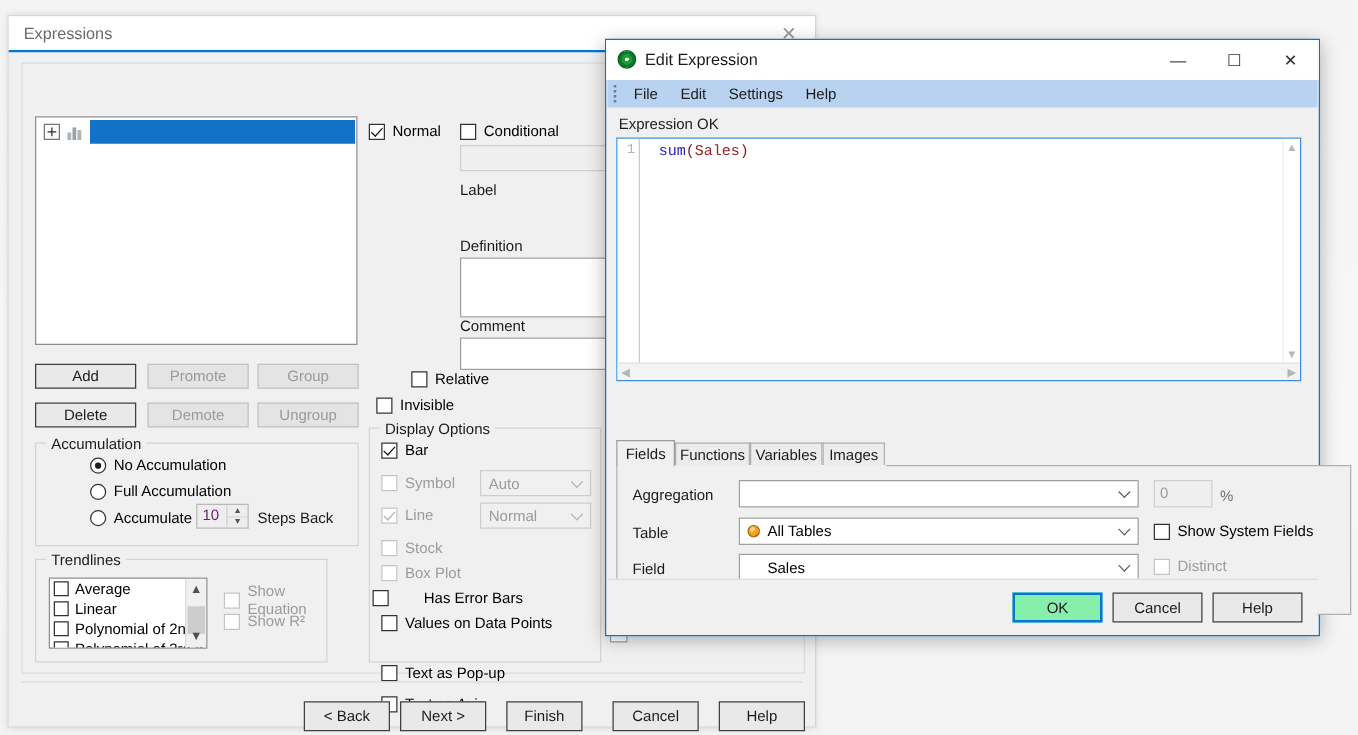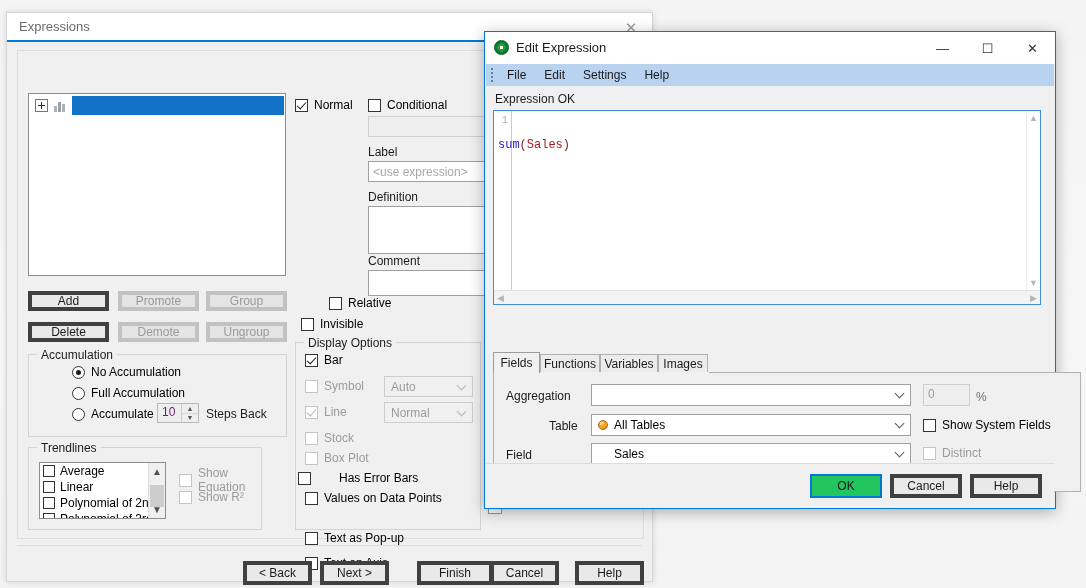--- a/index.html
+++ b/index.html
@@ -88,21 +88,21 @@
   .bar-icon i:nth-child(1) { height: 6px; }
   .bar-icon i:nth-child(2) { height: 10px; background:#9aa0a6; }
   .bar-icon i:nth-child(3) { height: 8px; }
   .tree-sel {
     flex: 1 1 auto; height: 19px; background: #1272c8;
     color: #fff; line-height: 19px; padding-left: 4px; font-size: 12px;
   }
 
   
   .btn {
-    background: #e9e9e9; border: 4px solid #404040;
+    background: #e9e9e9; border: 1px solid #404040;
     font-family: "Liberation Sans", sans-serif; font-size: 12px;
     color: #1b1b1b; text-align: center; cursor: default;
     display: flex; align-items: center; justify-content: center;
   }
   .btn.disabled { color: #9a9a9a; background: #e4e4e4; border-color: #c2c2c2; }
 
   .cb { display: flex; align-items: center; gap: 6px; font-size: 12px; }
   .cb .box {
     width: 13px; height: 13px; border: 1px solid #333; background: #fff;
     position: relative; flex: 0 0 auto;
@@ -254,22 +254,22 @@
     background: #fff; border: 1px solid #3d8ed6;
     overflow: hidden;
   }
   .editor .gutter {
     position: absolute; left: 0; top: 0; bottom: 0; width: 18px;
     border-right: 1px solid #cacaca; background: #fff;
     color: #b4b4b4; font-family: "Liberation Mono", monospace; font-size: 11px;
     padding-top: 3px; text-align: right; padding-right: 3px;
   }
   .editor .code {
-    position: absolute; left: 4px; top: 3px; right: 16px;
-    font-family: "Liberation Mono", monospace; font-size: 12px; white-space: pre; margin-top: 24px;
+    position: absolute; left: 33px; top: 3px; right: 16px;
+    font-family: "Liberation Mono", monospace; font-size: 12px; white-space: pre;
   }
   .editor .fn { color: #2b20c8; }
   .editor .pn { color: #7a1f1f; }
   .editor .fld { color: #9b2020; }
   .editor .ed-vscroll {
     position: absolute; right: 0; top: 0; bottom: 14px; width: 14px; background: #fff;
     border-left: 1px solid #eee;
   }
   .editor .ed-vscroll .a {
     height: 14px; display: flex; align-items: center; justify-content: center;
@@ -311,21 +311,21 @@
     width: 10px; height: 10px; border-radius: 50%; margin-right: 6px;
     background: radial-gradient(circle at 35% 30%, #ffd27a 0 25%, #f2a321 26% 70%, #c87d10 71% 100%);
     border: 1px solid #a9690c; flex: 0 0 auto;
   }
 
   .dlg-footer {
     position: absolute; left: 1px; right: 1px; bottom: 1px; height: 44px;
     background: #f0f0f0; border-top: 1px solid #dcdcdc;
   }
   .btn.default {
-    border: 2px solid #0078d7; background: #22c55e;
+    border: 2px solid #0078d7; background: #86efac;
   }
 </style>
 </head>
 <body>
 
 <div id="root">
   <div class="backdrop"></div>
 
   <div class="expr-window">
     <div class="expr-titlebar">
@@ -422,21 +422,20 @@
           <span>Normal</span>
         </div>
 
         <div class="cb" style="position:absolute;left:350px;top:47px;">
           <span class="box"></span>
           <span>Conditional</span>
         </div>
         <div class="tf dis" style="position:absolute;left:350px;top:65px;width:175px;height:21px;"></div>
 
         <div class="row-label" style="left:350px;top:94px;">Label</div>
-        <div class="tf ghost" style="position:absolute;left:350px;top:110px;width:175px;height:21px;line-height:17px;">&lt;use expression&gt;</div>
 
         <div class="row-label" style="left:350px;top:139px;">Definition</div>
         <div class="tf" style="position:absolute;left:350px;top:155px;width:175px;height:48px;"></div>
 
         <div class="row-label" style="left:350px;top:203px;">Comment</div>
         <div class="tf" style="position:absolute;left:350px;top:219px;width:175px;height:26px;"></div>
 
         <div class="cb" style="position:absolute;left:283px;top:245px;margin-left:28px;">
           <span class="box"></span>
           <span>Relative</span>
@@ -502,21 +501,21 @@
         <div style="position:absolute;left:470px;top:412px;width:14px;height:20px;border:1px solid #9a9a9a;background:#fff;">
           <div style="position:absolute;left:2px;top:2px;width:8px;height:14px;background:#f0922b;"></div>
         </div>
         <div style="position:absolute;left:470px;top:447px;width:14px;height:16px;border:1px solid #9a9a9a;background:#fff;"></div>
       </div>
 
       <div class="wizard-footer">
         <div class="sep"></div>
         <div class="btn" style="position:absolute;left:226px;top:16px;width:69px;height:24px;">&lt; Back</div>
         <div class="btn" style="position:absolute;left:303px;top:16px;width:69px;height:24px;">Next &gt;</div>
-        <div class="btn" style="position:absolute;left:400px;top:16px;width:76px;height:24px;">Finish</div>
+        <div class="btn" style="position:absolute;left:388px;top:16px;width:61px;height:24px;">Finish</div>
         <div class="btn" style="position:absolute;left:473px;top:16px;width:69px;height:24px;">Cancel</div>
         <div class="btn" style="position:absolute;left:558px;top:16px;width:69px;height:24px;">Help</div>
       </div>
     </div>
   </div>
 
   <div class="dlg">
     <div class="dlg-title">
       <div class="dlg-icon"></div>
       <div class="dlg-title-text">Edit Expression</div>
@@ -566,21 +565,21 @@
       <div class="tab-topline" style="left:215px;right:0;"></div>
 
       <div class="row-label" style="left:12px;top:17px;">Aggregation</div>
       <div class="combo" style="position:absolute;left:97px;top:12px;width:320px;height:22px;">
         <span></span>
         <span class="arrow"></span>
       </div>
       <div class="tf dis" style="position:absolute;left:429px;top:12px;width:47px;height:22px;color:#9b9b9b;">0</div>
       <div class="row-label" style="left:482px;top:18px;color:#6f6f6f;">%</div>
 
-      <div class="row-label" style="left:12px;top:47px;margin-left:43px;">Table</div>
+      <div class="row-label" style="left:12px;top:47px;">Table</div>
       <div class="combo" style="position:absolute;left:97px;top:42px;width:320px;height:22px;">
         <span class="dot-orange"></span>
         <span>All Tables</span>
         <span class="arrow"></span>
       </div>
       <div class="cb" style="position:absolute;left:429px;top:46px;">
         <span class="box"></span>
         <span>Show System Fields</span>
       </div>
 

